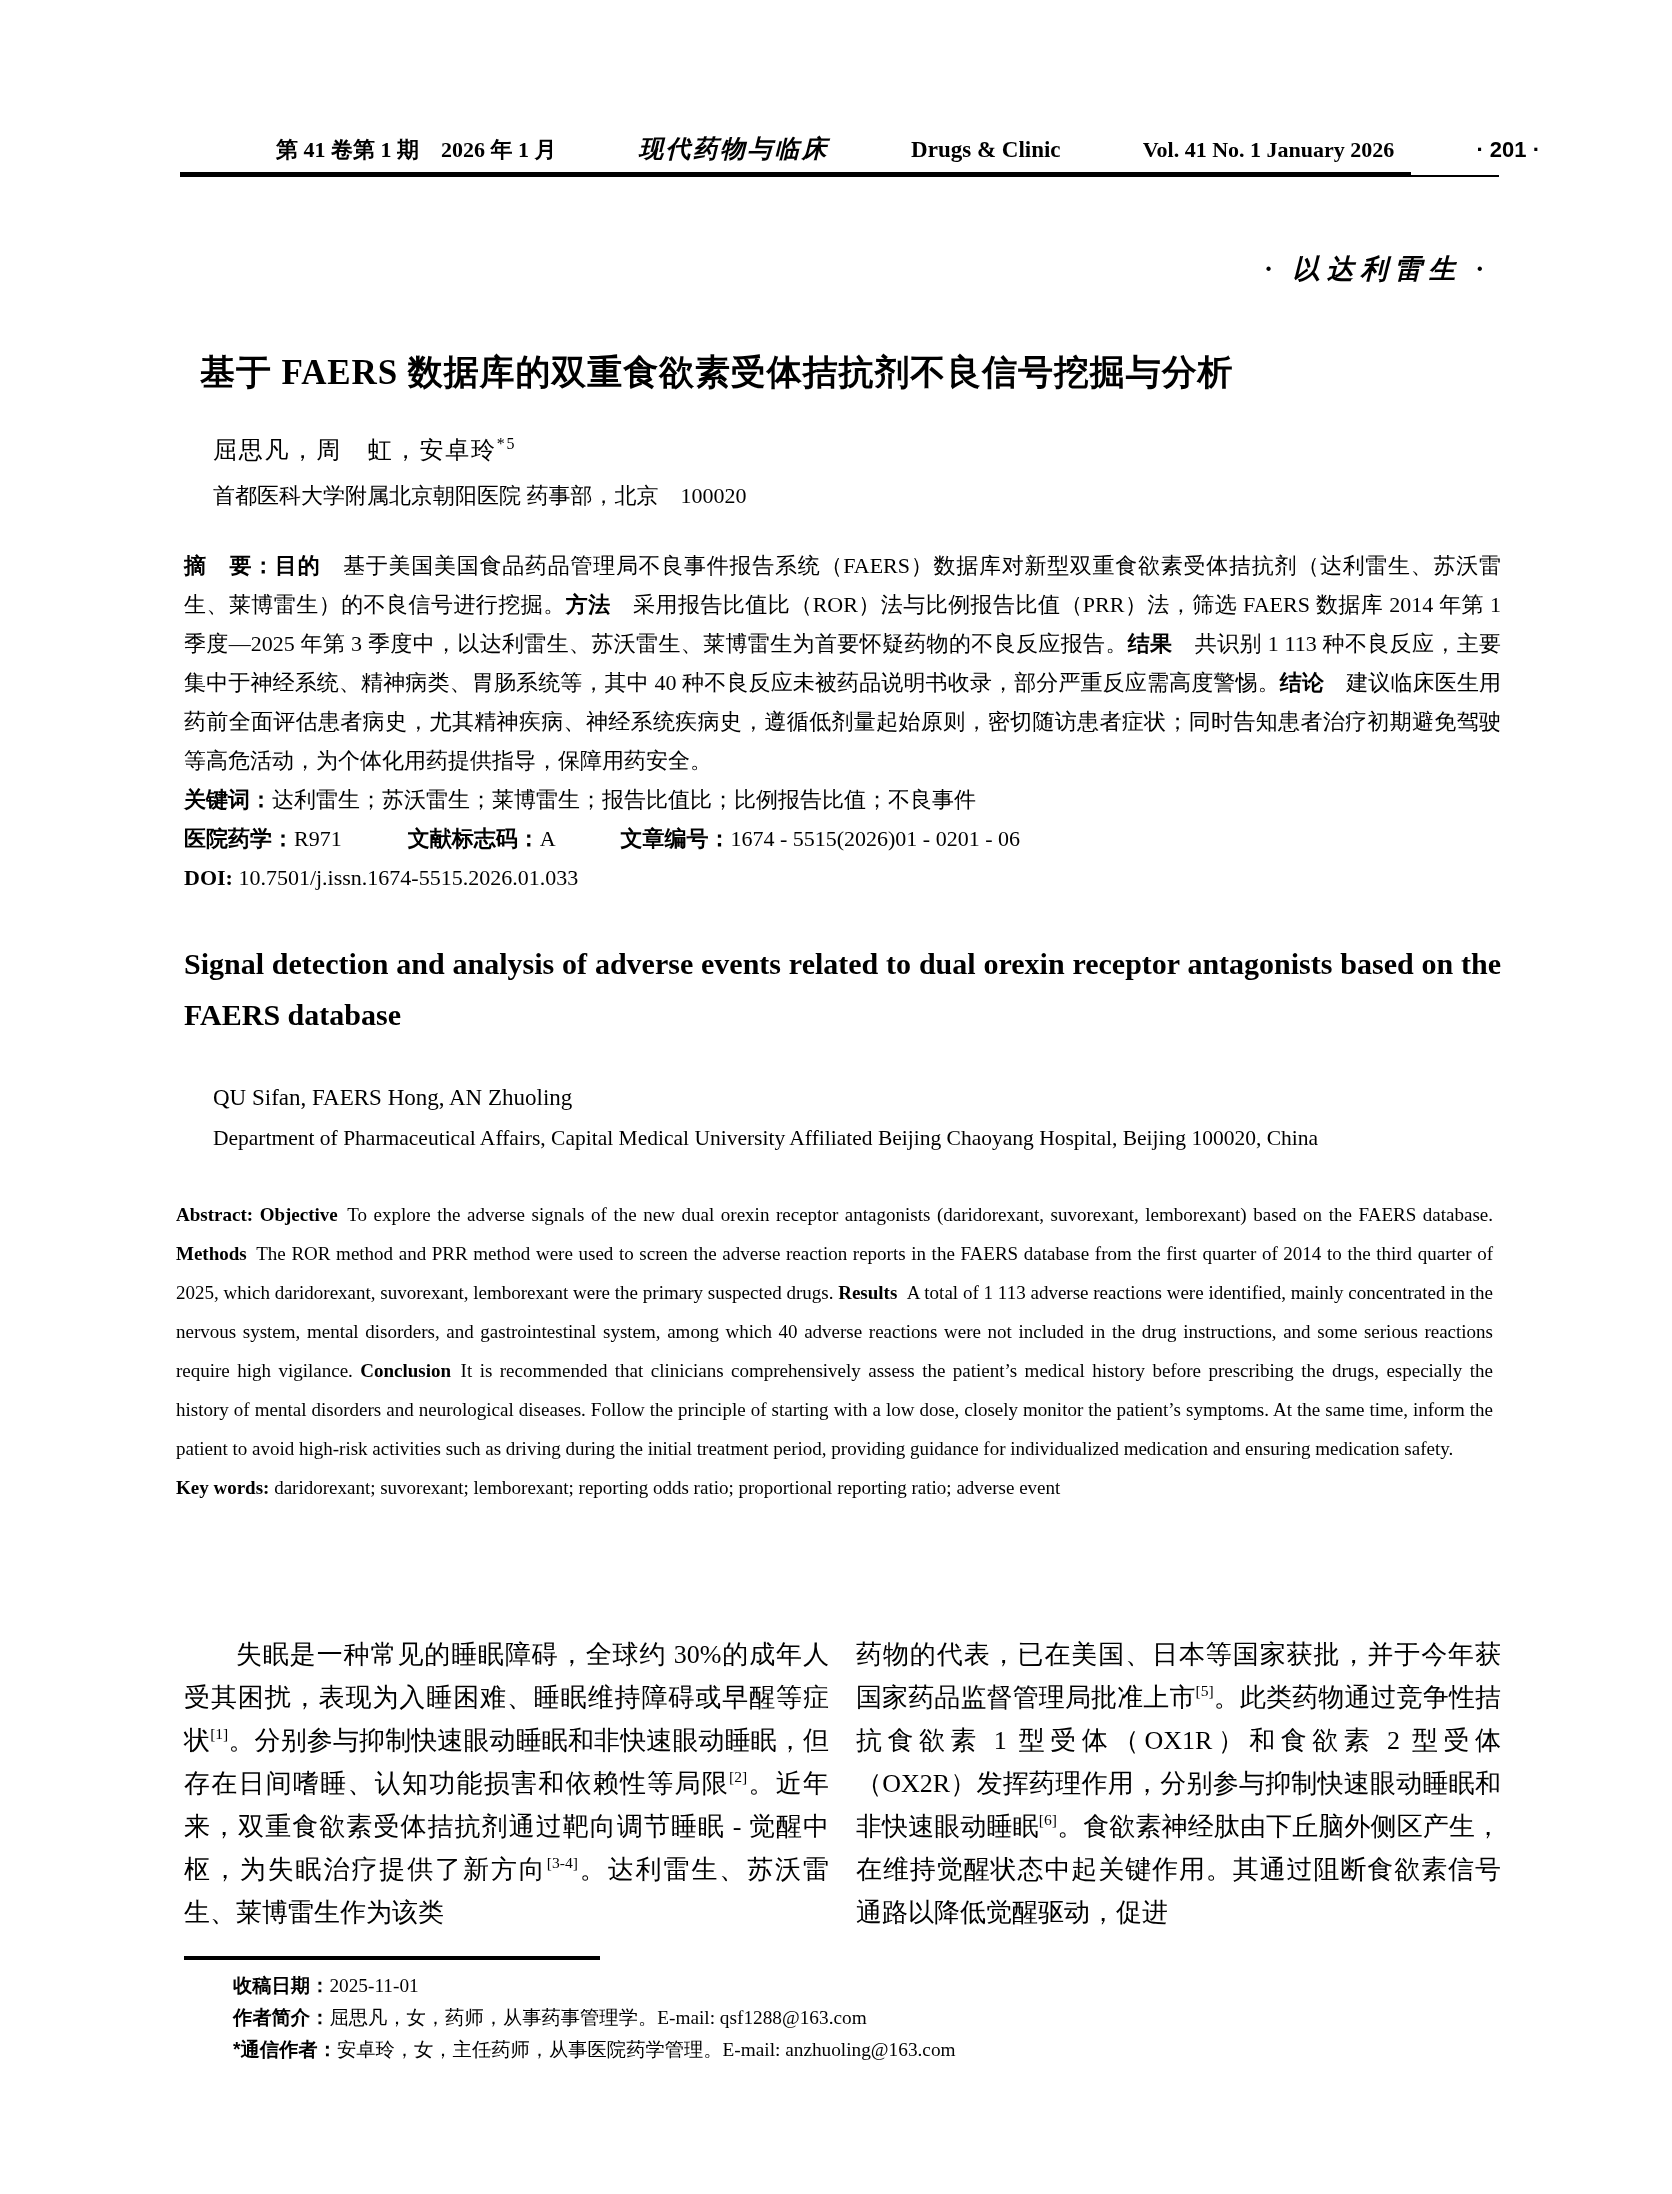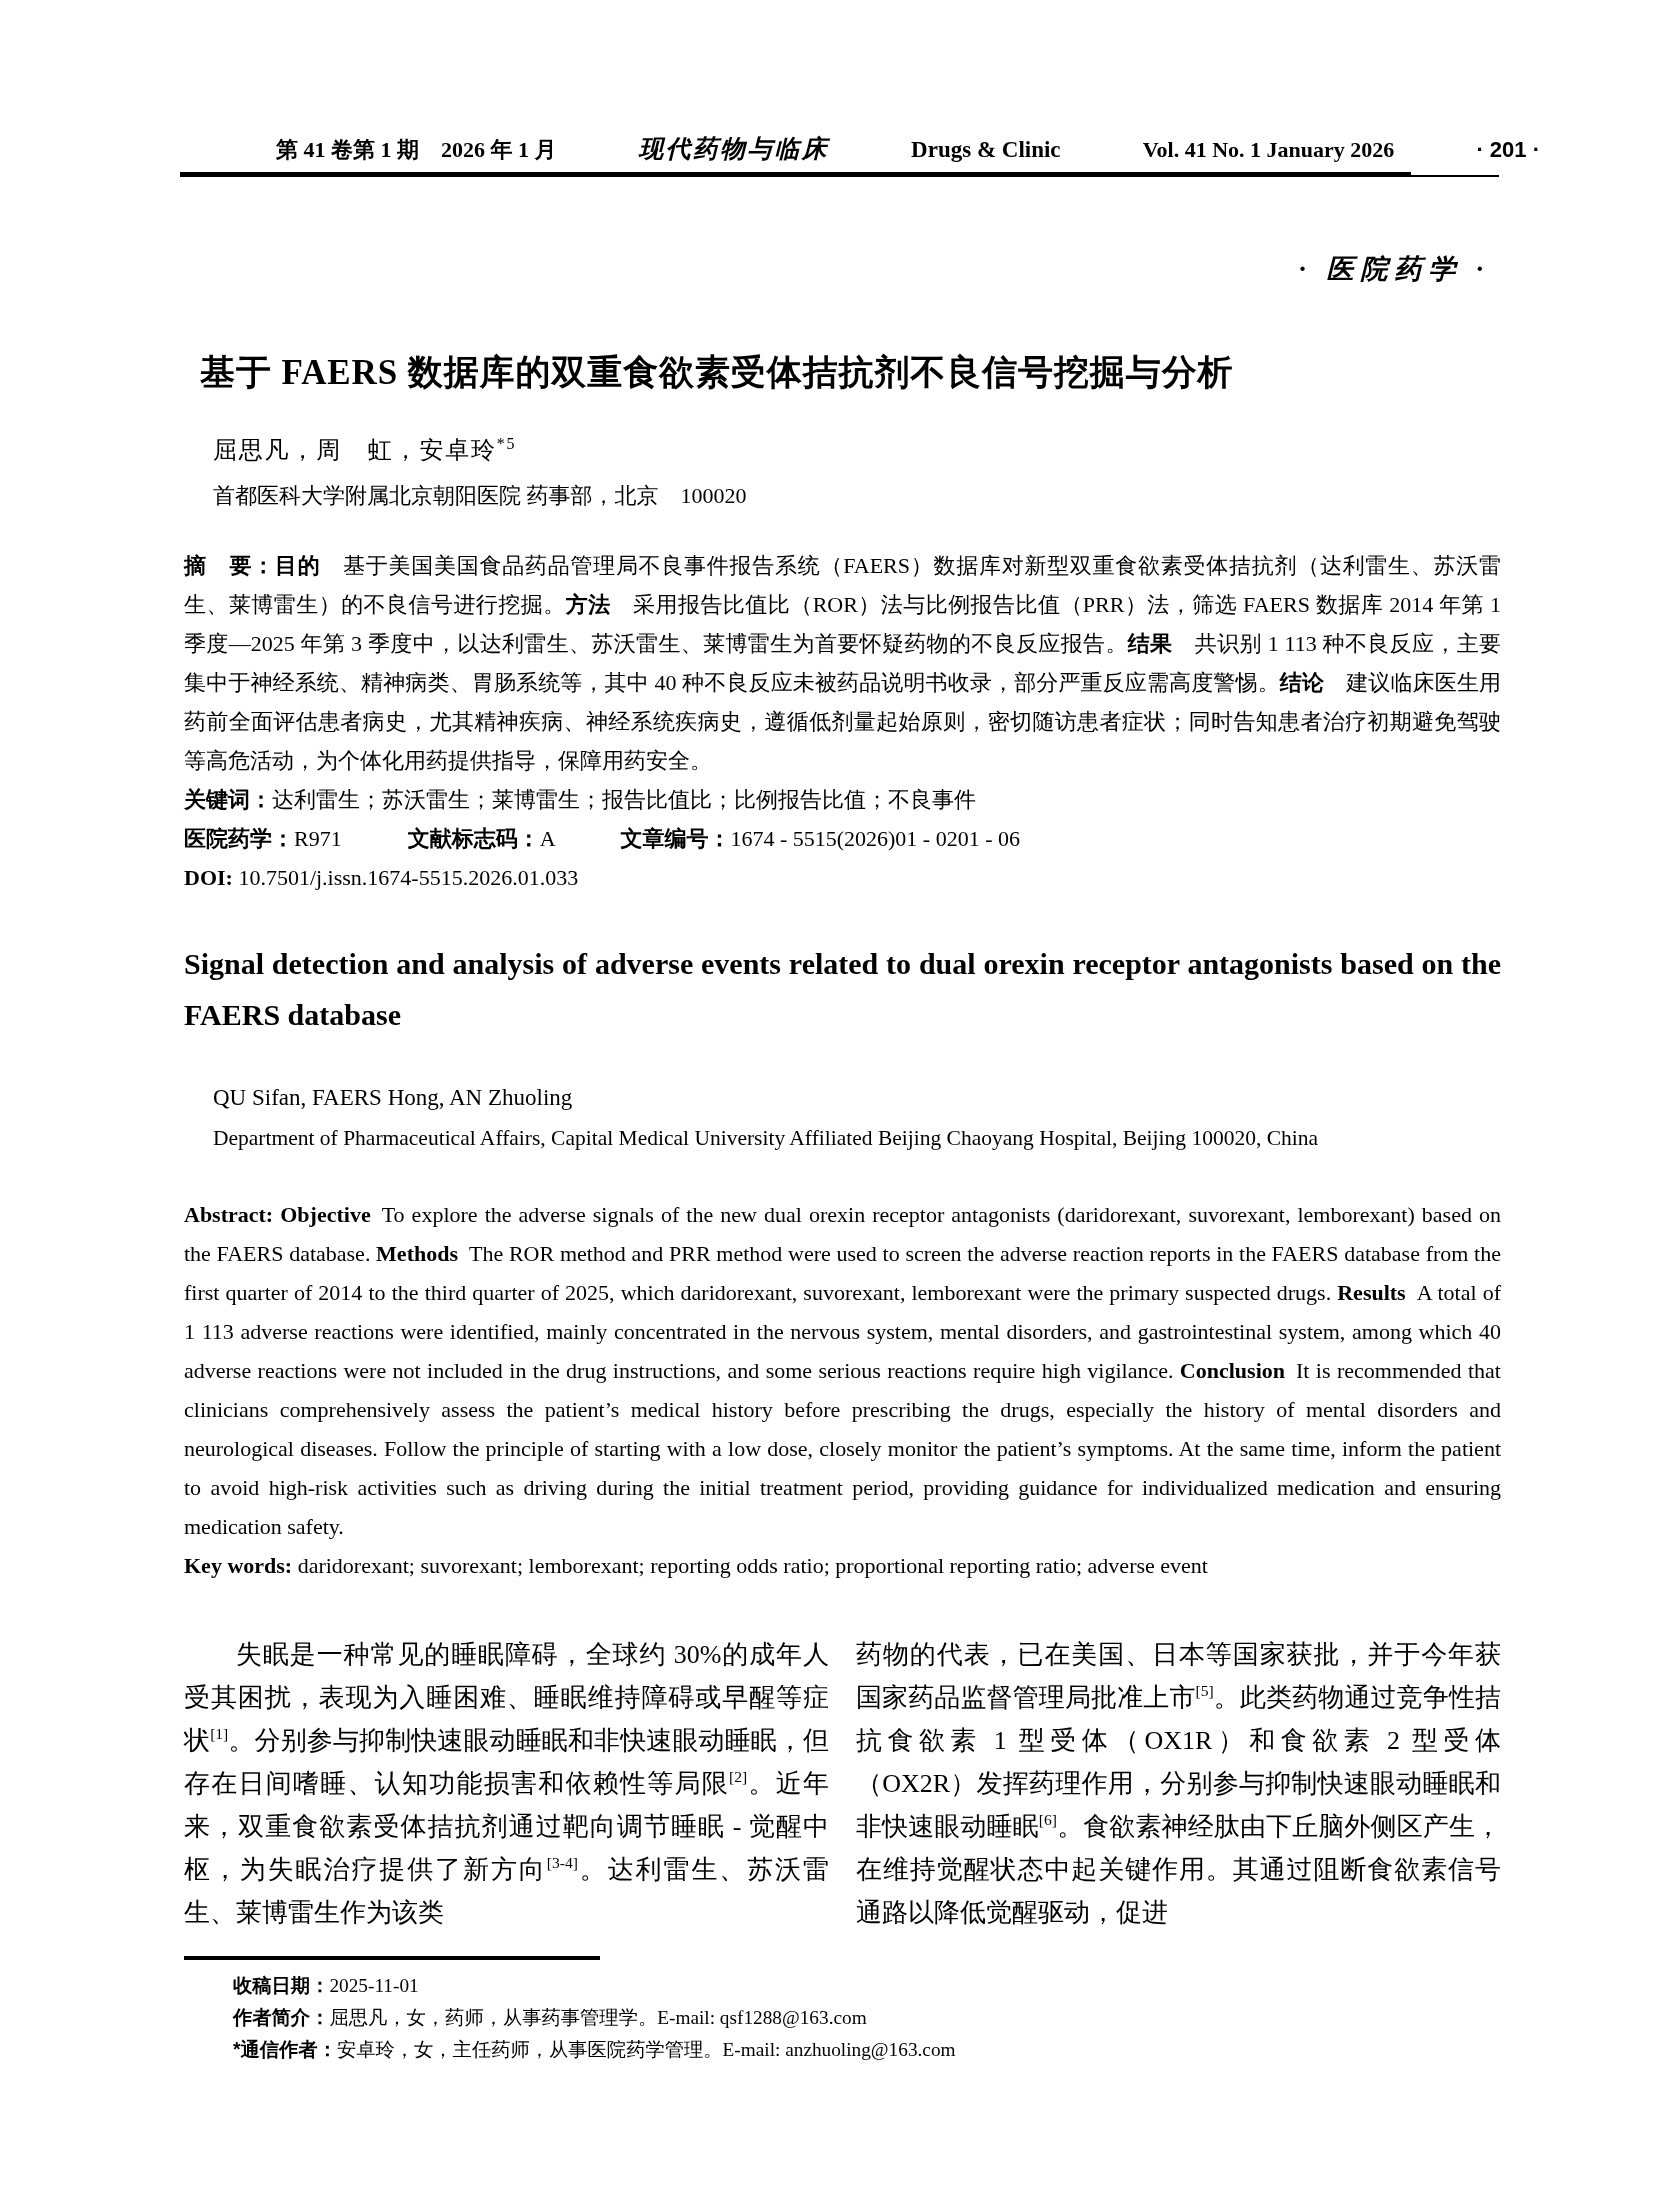--- a/index.html
+++ b/index.html
@@ -56,22 +56,22 @@
 
   .title-en{
     left:184px;top:938px;width:1317px;
     font-size:30px;font-weight:700;line-height:51px;
     text-align:justify;
   }
   .authors-en{left:213px;top:1085px;font-size:23px;}
   .affil-en{left:213px;top:1126px;font-size:21.5px;}
 
   .abstract-en{
-    left:184px;top:1195px;width:1317px;
-    font-size:22px;line-height:39px;text-align:justify;
+    left:176px;top:1195px;width:1317px;
+    font-size:19px;line-height:39px;text-align:justify;
   }
 
   .body-col{
     top:1633px;width:645px;
     font-size:26px;line-height:43px;text-align:justify;
   }
   .body-left{left:184px;}
   .body-right{left:856px;}
   .indent{text-indent:2em;}
 
@@ -89,21 +89,21 @@
   <div class="abs header-row">
     <span class="issue-cn">第 41 卷第 1 期　2026 年 1 月</span>
     <span class="journal-cn">现代药物与临床</span>
     <span class="journal-en">Drugs &amp; Clinic</span>
     <span class="issue-en">Vol. 41 No. 1 January 2026</span>
     <span class="page-no">· 201 ·</span>
   </div>
   <div class="abs rule-thick"></div>
   <div class="abs rule-thin"></div>
 
-  <div class="abs section-label">· 医院药学 ·</div>
+  <div class="abs section-label">· 以达利雷生 ·</div>
 
   <h1 class="abs title-cn" style="margin:16px;font-family:Liberation Serif, serif;">基于 FAERS 数据库的双重食欲素受体拮抗剂不良信号挖掘与分析</h1>
 
   <div class="abs authors-cn">
     <span>屈思凡，周　虹，安卓玲</span><sup>*5</sup>
   </div>
   <div class="abs affil-cn">首都医科大学附属北京朝阳医院 药事部，北京　100020</div>
 
   <div class="abs abstract-zh zh-runs">
     <div><span class="b">摘　要：</span><span class="b">目的　</span><span>基于美国美国食品药品管理局不良事件报告系统（FAERS）数据库对新型双重食欲素受体拮抗剂（达利雷生、苏沃雷生、莱博雷生）的不良信号进行挖掘。</span><span class="b">方法　</span><span>采用报告比值比（ROR）法与比例报告比值（PRR）法，筛选 FAERS 数据库 2014 年第 1 季度—2025 年第 3 季度中，以达利雷生、苏沃雷生、莱博雷生为首要怀疑药物的不良反应报告。</span><span class="b">结果　</span><span>共识别 1 113 种不良反应，主要集中于神经系统、精神病类、胃肠系统等，其中 40 种不良反应未被药品说明书收录，部分严重反应需高度警惕。</span><span class="b">结论　</span><span>建议临床医生用药前全面评估患者病史，尤其精神疾病、神经系统疾病史，遵循低剂量起始原则，密切随访患者症状；同时告知患者治疗初期避免驾驶等高危活动，为个体化用药提供指导，保障用药安全。</span></div>

